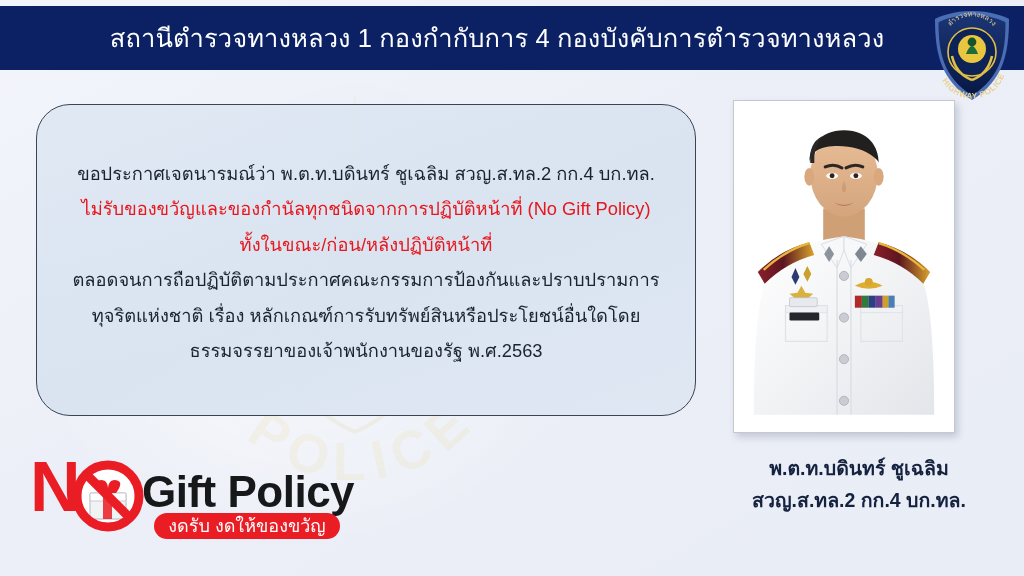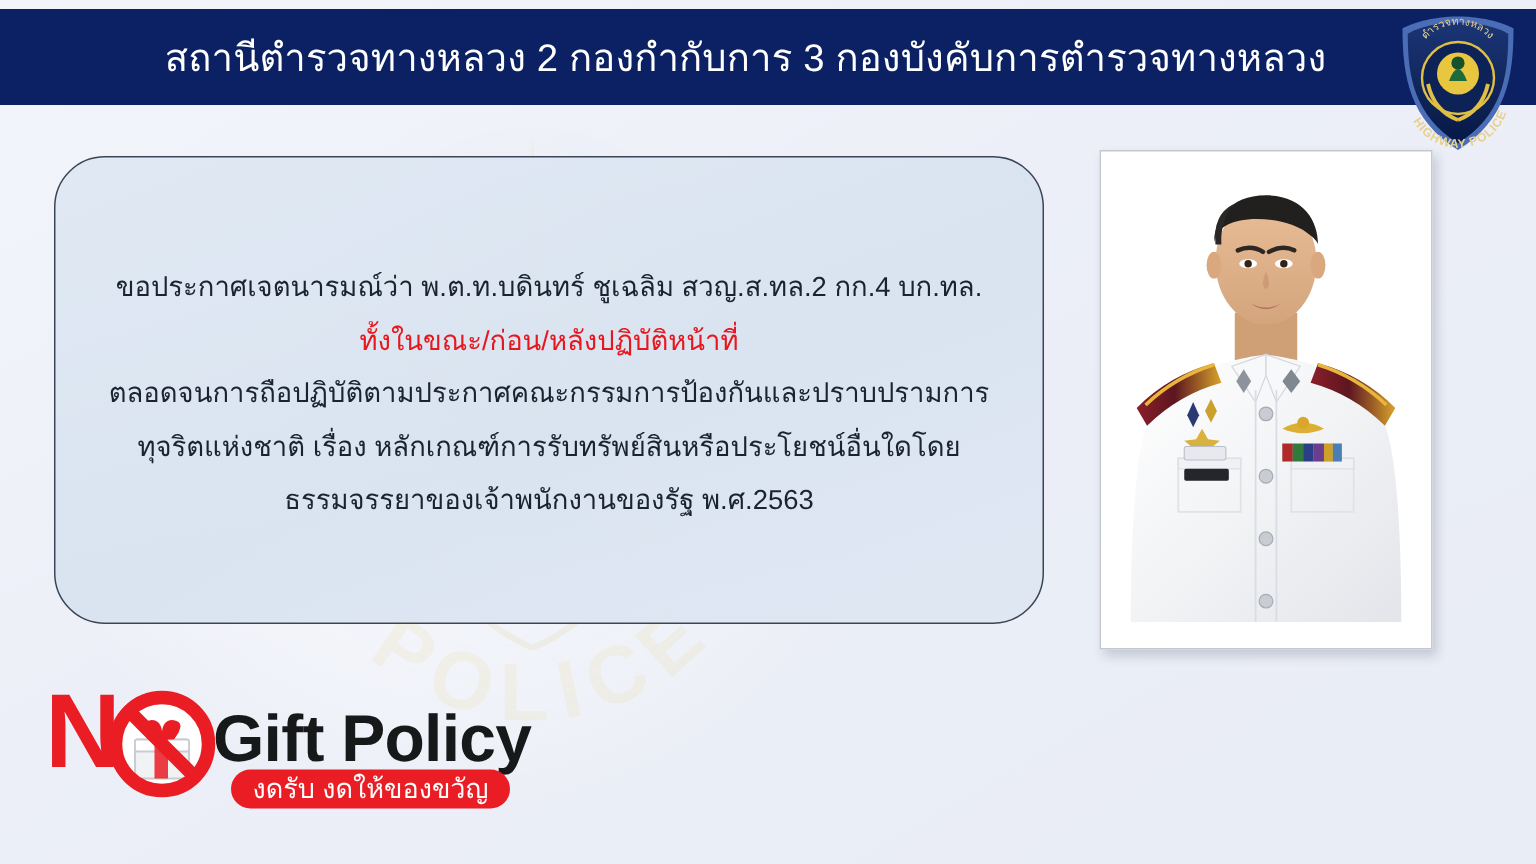--- a/index.html
+++ b/index.html
@@ -135,21 +135,21 @@
       </g>
 
       <path id="wmArc" d="M48 300 a160 160 0 0 0 304 0" fill="none"></path>
       <text font-size="54" font-weight="bold" fill="#e8d79a" opacity="0.62" font-family="Liberation Sans, sans-serif" letter-spacing="10">
         <textPath href="#wmArc" startOffset="20%">POLICE</textPath>
       </text>
     </svg>
   </div>
 
   <div id="header">
-    <div id="header-title">สถานีตำรวจทางหลวง 2 กองกำกับการ 3 กองบังคับการตำรวจทางหลวง</div>
+    <div id="header-title">สถานีตำรวจทางหลวง 1 กองกำกับการ 4 กองบังคับการตำรวจทางหลวง</div>
   </div>
 
   <div id="badge">
     <svg viewBox="0 0 84 96" xmlns="http://www.w3.org/2000/svg">
       <defs>
         <linearGradient id="shieldg" x1="0" y1="0" x2="0" y2="1">
           <stop offset="0%" stop-color="#1b3575"></stop>
           <stop offset="100%" stop-color="#071845"></stop>
         </linearGradient>
       </defs>
@@ -171,20 +171,21 @@
 
       <path id="bEng" d="M10 62 a34 34 0 0 0 64 0" fill="none" transform="translate(0,6)"></path>
       <text font-size="8.2" font-weight="bold" fill="#e8d08f" letter-spacing="0.6" font-family="Liberation Sans, sans-serif">
         <textPath href="#bEng" startOffset="6%">HIGHWAY POLICE</textPath>
       </text>
     </svg>
   </div>
 
   <div id="text-card">
     <div class="ln">ขอประกาศเจตนารมณ์ว่า พ.ต.ท.บดินทร์  ชูเฉลิม สวญ.ส.ทล.2 กก.4 บก.ทล.</div>
+    <div class="ln red">ไม่รับของขวัญและของกำนัลทุกชนิดจากการปฏิบัติหน้าที่ (No Gift Policy)</div>
     <div class="ln red">ทั้งในขณะ/ก่อน/หลังปฏิบัติหน้าที่</div>
     <div class="ln">ตลอดจนการถือปฏิบัติตามประกาศคณะกรรมการป้องกันและปราบปรามการ</div>
     <div class="ln">ทุจริตแห่งชาติ เรื่อง หลักเกณฑ์การรับทรัพย์สินหรือประโยชน์อื่นใดโดย</div>
     <div class="ln">ธรรมจรรยาของเจ้าพนักงานของรัฐ พ.ศ.2563</div>
   </div>
 
   <div id="photo-frame">
     <svg viewBox="0 0 222 333" xmlns="http://www.w3.org/2000/svg">
       <defs>
         <linearGradient id="unif" x1="0" y1="0" x2="1" y2="1">
@@ -262,20 +263,24 @@
       <ellipse cx="99" cy="75" rx="6" ry="3.1" fill="#fdfdfd"></ellipse>
       <ellipse cx="123" cy="75" rx="6" ry="3.1" fill="#fdfdfd"></ellipse>
       <circle cx="99" cy="75" r="2.5" fill="#32231a"></circle>
       <circle cx="123" cy="75" r="2.5" fill="#32231a"></circle>
 
       <path d="M111 80 q-4 10 0 12 q4 -2 0 -12" fill="#c99671" opacity=".8"></path>
       <path d="M101 102 q10 5 20 0 q-10 7 -20 0 z" fill="#b5705f"></path>
     </svg>
   </div>
 
+  <div id="caption">
+    <div>พ.ต.ท.บดินทร์  ชูเฉลิม</div>
+    <div>สวญ.ส.ทล.2 กก.4 บก.ทล.</div>
+  </div>
 
   <div id="nogift">
     <svg viewBox="0 0 360 95" xmlns="http://www.w3.org/2000/svg">
 
       <text x="0" y="62" font-size="70" font-weight="bold" fill="#ea1c24" font-family="Liberation Sans, sans-serif">NO</text>
 
       <g>
         <circle cx="78" cy="47" r="33" fill="#ffffff"></circle>
 
         <rect x="60" y="44" width="36" height="26" rx="2" fill="#f1f2f4" stroke="#c9ccd2" stroke-width="1.4"></rect>

